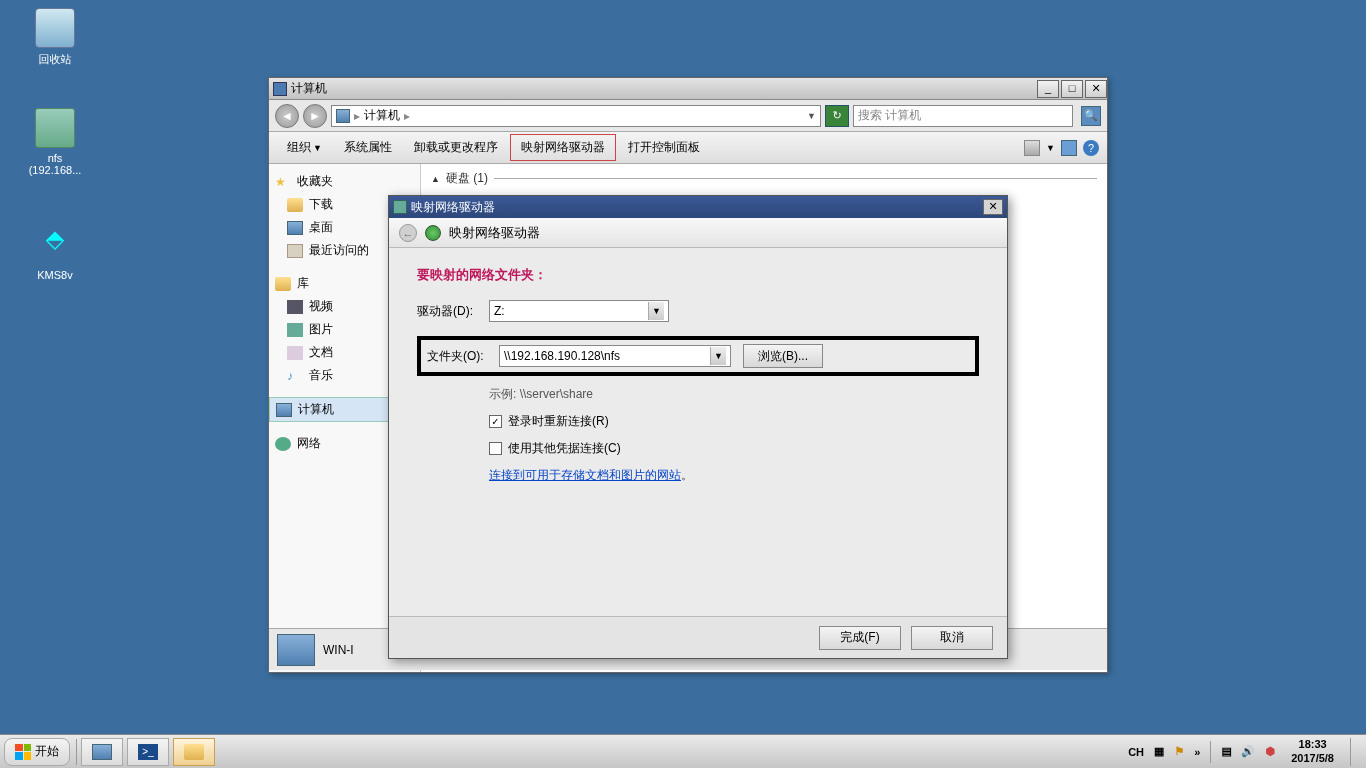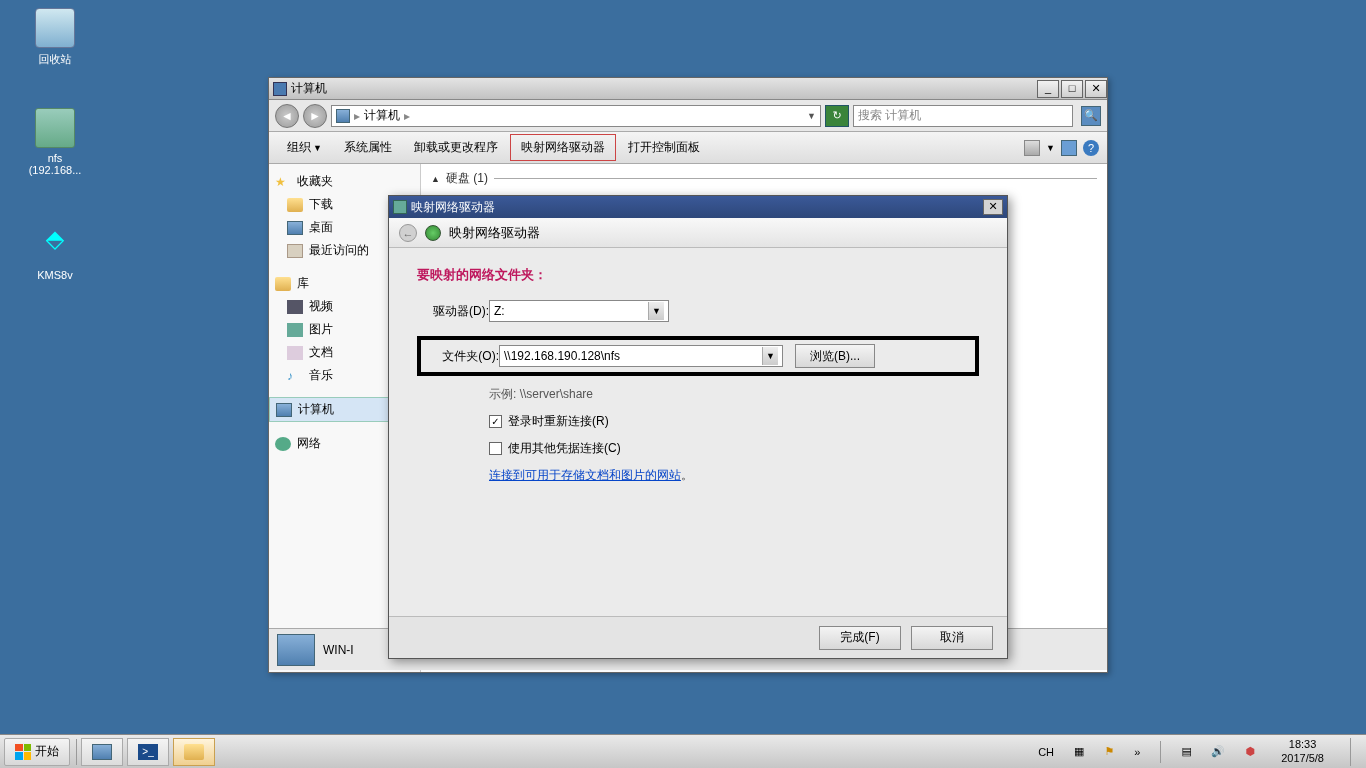--- a/index.html
+++ b/index.html
@@ -54,44 +54,44 @@
 .dlg-title { height: 22px; background: linear-gradient(#3b5998,#2d477a); color:#fff; display:flex; align-items:center; font-size:12px; padding:0 4px; }
 .dlg-title .dt-ico { width:14px; height:14px; margin-right:4px; background:#6a9; border:1px solid #365; }
 .dlg-close { margin-left:auto; width:20px; height:16px; background:#d4d4d4; border:1px solid #666; text-align:center; line-height:13px; font-size:11px; cursor:pointer; color:#000; }
 .dlg-subtitle { height: 30px; background: linear-gradient(#f8f8f8,#e4e4e4); border-bottom: 1px solid #bbb; display:flex; align-items:center; padding:0 10px; font-size:13px; gap:8px; }
 .back-ico { width:18px; height:18px; border-radius:50%; background:#d0d0d0; border:1px solid #999; display:flex; align-items:center; justify-content:center; font-size:11px; color:#666; cursor:pointer; }
 .globe-ico { width:16px; height:16px; border-radius:50%; background:radial-gradient(#6c6,#383); border:1px solid #353; }
 .dlg-body { padding: 18px 28px; font-size: 12px; }
 .dlg-heading { font-size: 13px; color:#be185d; margin-bottom: 16px; font-weight:bold; }
 .dlg-instr { margin-bottom: 24px; color:#333; }
 .form-row { display:flex; align-items:center; margin-bottom: 14px; }
-.form-label { width: 72px; text-align: right; }
+.form-label { width: 72px; }
 .combo { background:#fff; border:1px solid #888; height:22px; display:flex; align-items:center; padding:0 4px; font-size:12px; }
 .combo .arr { margin-left:auto; width:16px; height:18px; background:linear-gradient(#eee,#ccc); border-left:1px solid #aaa; text-align:center; font-size:9px; line-height:18px; cursor:pointer; }
 .drive-combo { width: 180px; }
 .folder-row-wrap { border:4px solid #000000; padding:4px 6px; display:flex; align-items:center; margin-bottom:10px; }
-.folder-combo { width: 284px; margin-right: 12px; }
+.folder-combo { width: 232px; margin-right: 12px; }
 .browse-btn { width: 80px; height: 24px; background: linear-gradient(#f4f4f4,#d8d8d8); border: 1px solid #888; font-size:12px; cursor:pointer; }
 .example { margin-left: 72px; color:#555; margin-bottom:10px; }
 .chk-row { margin-left: 72px; display:flex; align-items:center; gap:6px; margin-bottom:10px; }
 .chk { width:13px; height:13px; border:1px solid #666; background:#fff; display:flex; align-items:center; justify-content:center; font-size:10px; cursor:pointer; }
 .link-row { margin-left: 72px; margin-top:4px; }
 .link-row a { color:#0645c8; text-decoration:underline; cursor:pointer; }
 .dlg-footer { position:absolute; bottom:0; left:0; right:0; height:42px; border-top:1px solid #bbb; background:#e4e4e4; display:flex; align-items:center; justify-content:flex-end; padding:0 14px; gap:10px; }
 .dlg-btn { width: 82px; height: 24px; background: linear-gradient(#f4f4f4,#d8d8d8); border: 1px solid #888; font-size:12px; cursor:pointer; }
 
 
 .taskbar { position:absolute; bottom:0; left:0; right:0; height:34px; background:linear-gradient(#eaeaea,#c6c6c6); border-top:1px solid #888; display:flex; align-items:center; }
-.start-btn { height:28px; padding:0 10px; margin:0 4px; background:linear-gradient(#f4f4f4,#d8d8d8); border:1px solid #aaa; border-radius:2px; display:flex; align-items:center; gap:4px; font-size:12px; cursor:pointer; }
+.start-btn { height:28px; padding:0 10px; margin:0 4px; background:linear-gradient(#f4f4f4,#d8d8d8); border:1px solid #aaa; border-radius:8px; display:flex; align-items:center; gap:4px; font-size:12px; cursor:pointer; }
 .win-logo { width:16px; height:16px; display:grid; grid-template:1fr 1fr/1fr 1fr; gap:1px; }
 .win-logo div:nth-child(1){background:#f25022;} .win-logo div:nth-child(2){background:#7fba00;} .win-logo div:nth-child(3){background:#00a4ef;} .win-logo div:nth-child(4){background:#ffb900;}
 .tb-divider { width:1px; height:26px; background:#999; margin:0 2px; }
 .tb-pin { width:42px; height:28px; border:1px solid #aaa; background:linear-gradient(#f4f4f4,#dcdcdc); margin:0 2px; cursor:pointer; display:flex; align-items:center; justify-content:center; }
 .tb-pin.active { background:linear-gradient(#fff4dc,#f0d090); border-color:#c9a050; }
-.tray { margin-left:auto; display:flex; align-items:center; height:100%; padding:0 6px; gap:20px; font-size:11px; }
+.tray { margin-left:auto; display:flex; align-items:center; height:100%; padding:0 6px; gap:10px; font-size:11px;font-weight:bold; }
 .tray-item { cursor:pointer; }
 .clock { text-align:center; line-height:1.2; font-size:11px; padding:0 6px; }
 
 
 .ico-recycle { background: linear-gradient(#d0e8f0,#80b0d0); border-radius:4px; border:1px solid #679; }
 .ico-drive { background: linear-gradient(#9cb,#6a8); border-radius:3px; border:1px solid #586; }
 .ico-folder { background: linear-gradient(#ffe090,#e0b050); border-radius:2px; }
 .ico-star { color:#f0c040; }
 .ico-monitor { background:linear-gradient(#88b0d8,#5080b0); border:1px solid #467; }
 </style>

